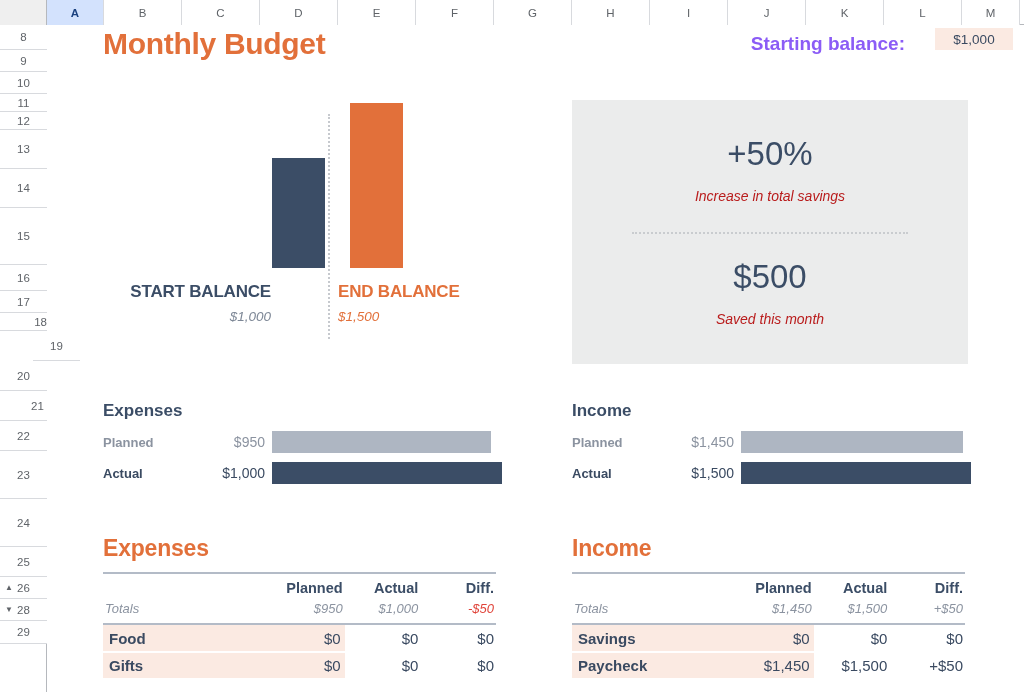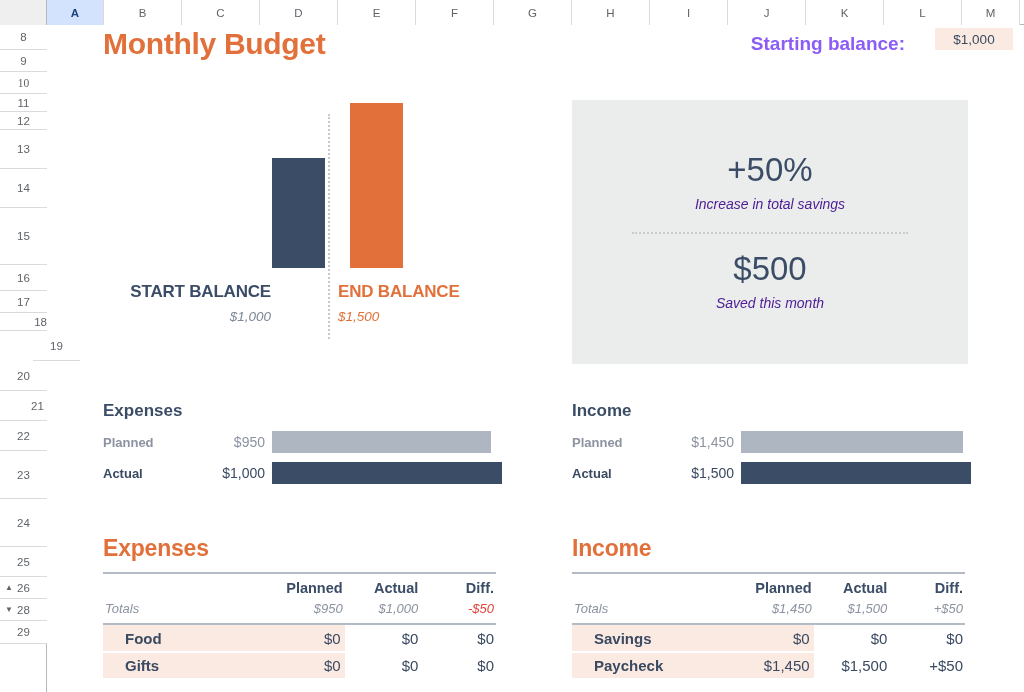--- a/index.html
+++ b/index.html
@@ -49,23 +49,23 @@
   .bar-label.start{ right:246px; color:#3b4d66; }
   .bar-label.end  { left:291px;  color:#e2703a; }
   .bar-value{ position:absolute; bottom:40px; font-size:13.5px; font-style:italic;
     white-space:nowrap; }
   .bar-value.start{ right:246px; color:#7d8796; }
   .bar-value.end  { left:291px;  color:#e2703a; }
 
   
   .panel{ position:absolute; left:525px; top:75px; width:396px; height:264px;
     background:#ebecec; display:flex; flex-direction:column;
-    align-items:center; justify-content:center; }
+    align-items:center; justify-content:center;gap:8px; }
   .panel .big{ font-size:33px; color:#3b4d66; line-height:1.05; font-weight:normal; }
-  .panel .sub{ font-size:14px; font-style:italic; color:#4c1d95; margin-top:8px; }
+  .panel .sub{ font-size:14px; font-style:italic; color:#b91c1c; margin-top:8px; }
   .panel .rule{ width:276px; height:0; border-top:2px dotted #c9cccf; margin:20px 0 18px; }
 
   
   .cmp{ position:absolute; width:420px; }
   .cmp.expenses{ left:56px; top:376px; }
   .cmp.income  { left:525px; top:376px; }
   .cmp h3{ font-size:17px; font-weight:bold; color:#3b4d66; margin-bottom:10px; }
   .cmp-row{ display:flex; align-items:center; height:22px; margin-bottom:9px; }
   .cmp-name{ width:100px; font-size:13px; font-weight:bold; }
   .cmp-name.planned{ color:#8b93a0; }
@@ -91,21 +91,21 @@
     padding:6px 2px 2px; }
   .tbl th.name{ text-align:left; }
   .tbl td{ font-size:13.5px; padding:3px 2px; text-align:right; }
   .tbl td.name{ text-align:left; }
   tr.totals td{ font-style:italic; color:#8b93a0; font-size:13px; padding-bottom:7px; }
   tr.totals td.neg{ color:#e0443a;text-align:right; }
   tr.midrule td{ padding:0; }
   tr.midrule .line{ height:2px; background:#b3bbc7; }
   tr.item td{ height:27px; font-size:15px; color:#3a4a61;
     border-bottom:2px solid #fff; }
-  tr.item td.name{ font-weight:bold; background:#fbeae2; padding-left:22px; }
+  tr.item td.name{ font-weight:bold; background:#fbeae2; padding-left:6px; }
   tr.item td.planned{ background:#fbeae2; padding-right:4px; }
 </style>
 </head>
 <body>
 
 <div id="app">
 
   <div class="col-header-row">
     <div class="corner-cell"></div>
     <div id="col-cells" style="display:flex">
@@ -125,21 +125,21 @@
       </div>
   </div>
 
   <div class="row-header-col" id="row-cells">
       <div class="row-cell" style="height: 25px;">
         <span>8</span>
       </div>
       <div class="row-cell" style="height: 22px;">
         <span>9</span>
       </div>
-      <div class="row-cell" style="height: 22px; font-family: Liberation Serif, serif;">
+      <div class="row-cell" style="height: 22px;">
         <span>10</span>
       </div>
       <div class="row-cell" style="height: 18px;">
         <span>11</span>
       </div>
       <div class="row-cell" style="height: 18px;">
         <span>12</span>
       </div>
       <div class="row-cell" style="height: 39px;">
         <span>13</span>

